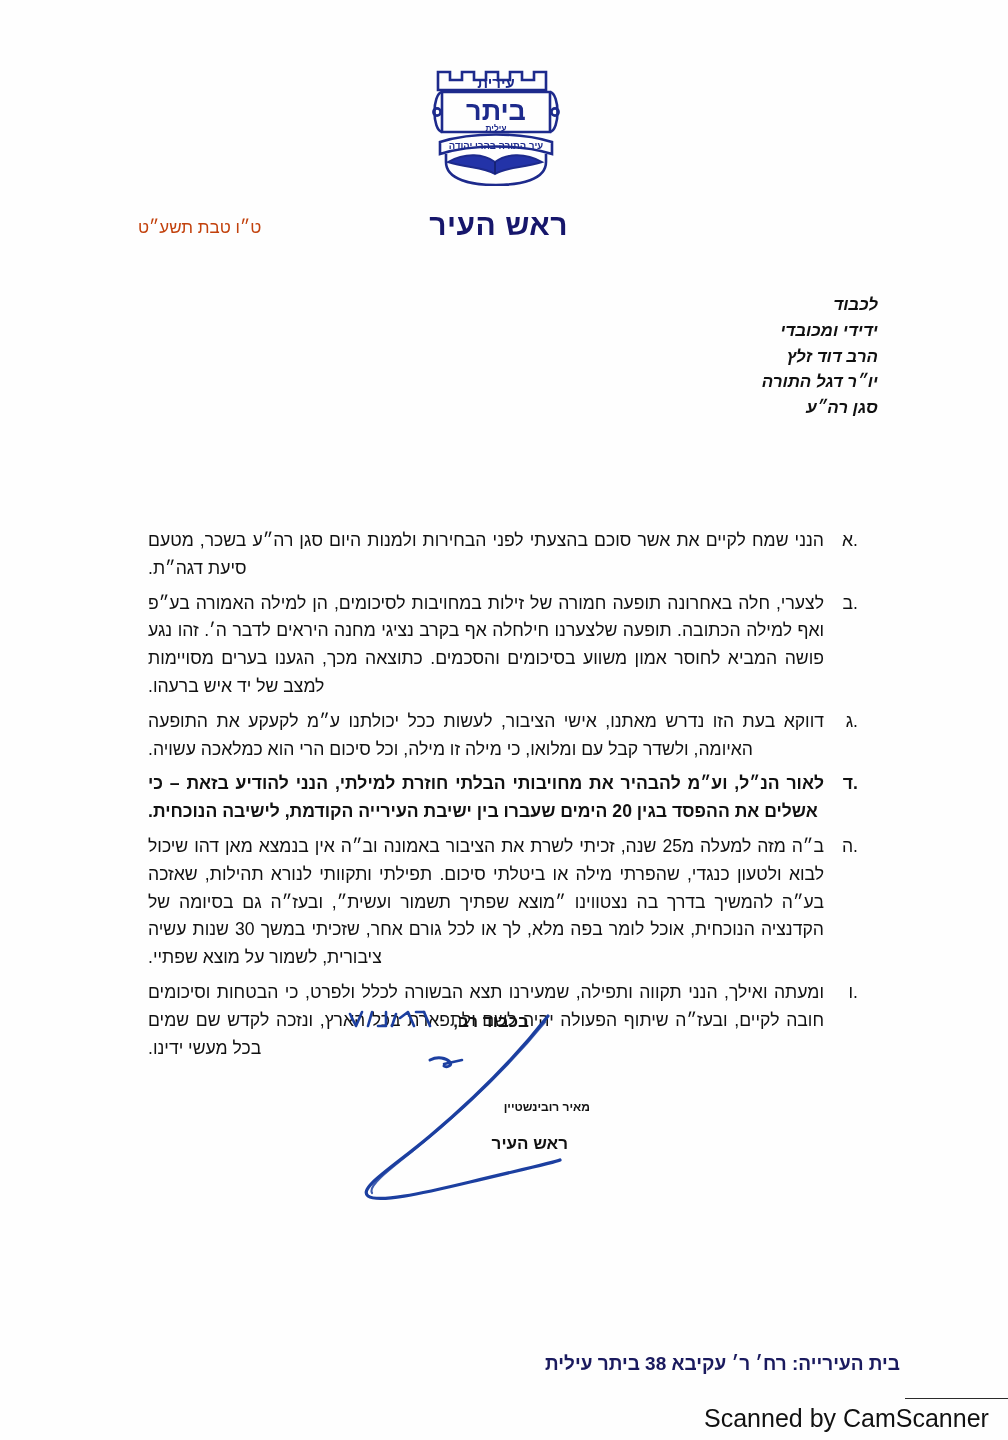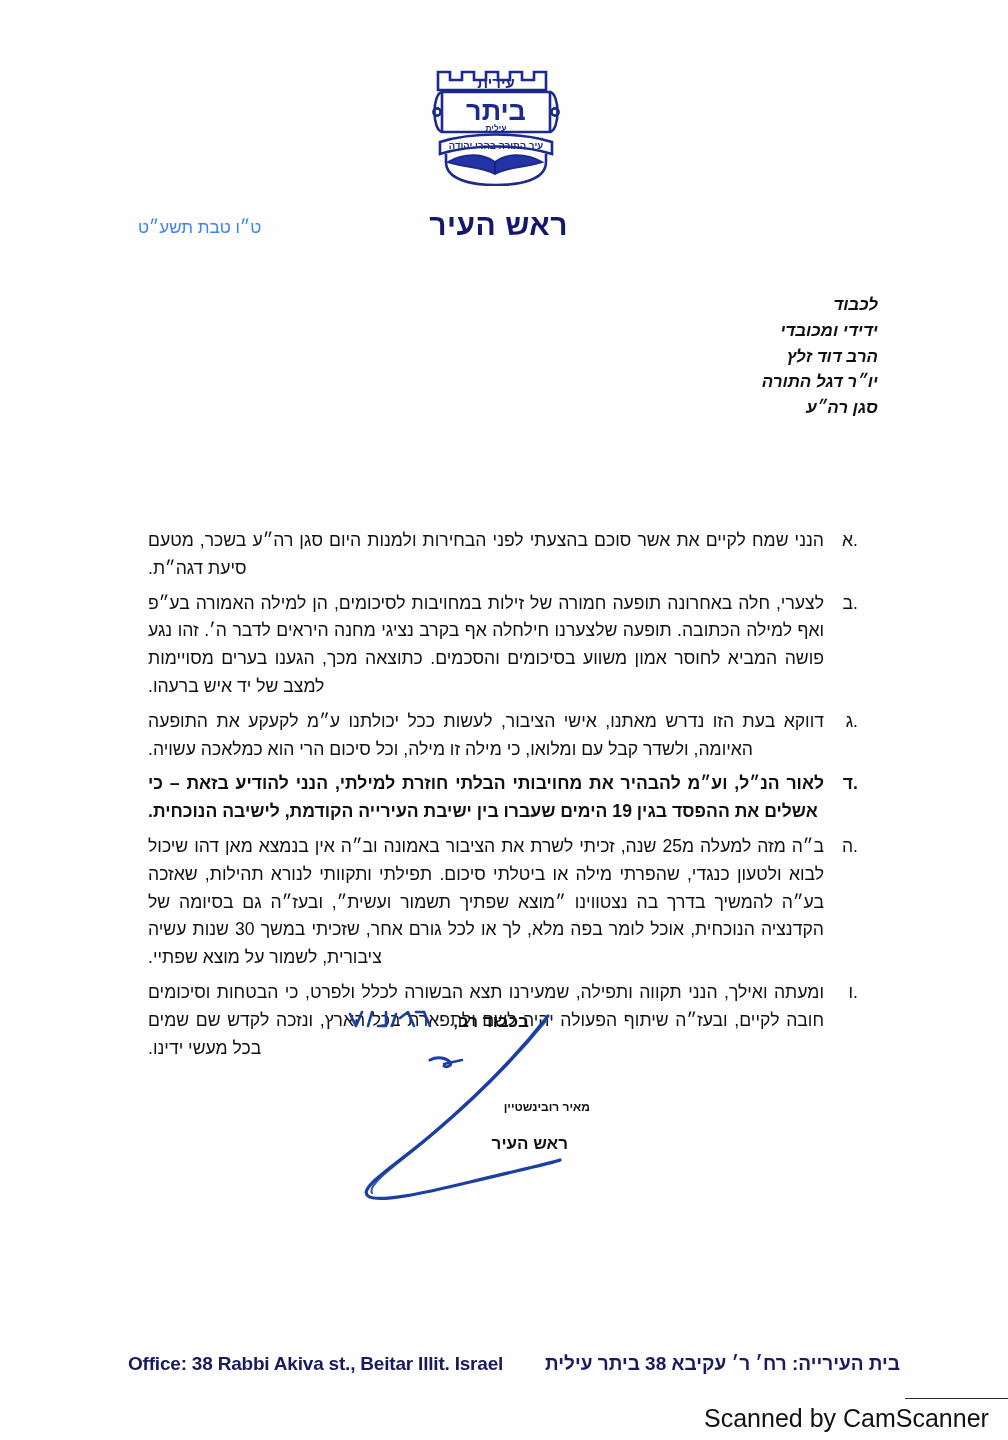--- a/index.html
+++ b/index.html
@@ -51,21 +51,21 @@
     color: #16166b;
     letter-spacing: 0.5px;
     white-space: nowrap;
   }
   .hebrew-date {
     position: absolute;
     left: 8px;
     top: 10px;
     font-size: 17px;
     font-weight: 400;
-    color: #3b82f6;
+    color: #c2410c;
     white-space: nowrap;
   }
 
   
   .addressee {
     position: absolute;
     top: 292px;
     right: 130px;
     text-align: right;
     font-size: 17px;
@@ -280,21 +280,21 @@
       <div class="para-text">לצערי, חלה באחרונה תופעה חמורה של זילות במחויבות לסיכומים, הן למילה האמורה בע״פ ואף למילה הכתובה. תופעה שלצערנו חילחלה אף בקרב נציגי מחנה היראים לדבר ה׳. זהו נגע פושה המביא לחוסר אמון משווע בסיכומים והסכמים. כתוצאה מכך, הגענו בערים מסויימות למצב של יד איש ברעהו.</div>
     </div>
 
     <div class="para">
       <div class="para-marker">.ג</div>
       <div class="para-text">דווקא בעת הזו נדרש מאתנו, אישי הציבור, לעשות ככל יכולתנו ע״מ לקעקע את התופעה האיומה, ולשדר קבל עם ומלואו, כי מילה זו מילה, וכל סיכום הרי הוא כמלאכה עשויה.</div>
     </div>
 
     <div class="para bold">
       <div class="para-marker">.ד</div>
-      <div class="para-text">לאור הנ״ל, וע״מ להבהיר את מחויבותי הבלתי חוזרת למילתי, הנני להודיע בזאת – כי אשלים את ההפסד בגין 19 הימים שעברו בין ישיבת העירייה הקודמת, לישיבה הנוכחית.</div>
+      <div class="para-text">לאור הנ״ל, וע״מ להבהיר את מחויבותי הבלתי חוזרת למילתי, הנני להודיע בזאת – כי אשלים את ההפסד בגין 20 הימים שעברו בין ישיבת העירייה הקודמת, לישיבה הנוכחית.</div>
     </div>
 
     <div class="para">
       <div class="para-marker">.ה</div>
       <div class="para-text">ב״ה מזה למעלה מ25 שנה, זכיתי לשרת את הציבור באמונה וב״ה אין בנמצא מאן דהו שיכול לבוא ולטעון כנגדי, שהפרתי מילה או ביטלתי סיכום. תפילתי ותקוותי לנורא תהילות, שאזכה בע״ה להמשיך בדרך בה נצטווינו ״מוצא שפתיך תשמור ועשית״, ובעז״ה גם בסיומה של הקדנציה הנוכחית, אוכל לומר בפה מלא, לך או לכל גורם אחר, שזכיתי במשך 30 שנות עשיה ציבורית, לשמור על מוצא שפתיי.</div>
     </div>
 
     <div class="para">
       <div class="para-marker">.ו</div>
       <div class="para-text">ומעתה ואילך, הנני תקווה ותפילה, שמעירנו תצא הבשורה לכלל ולפרט, כי הבטחות וסיכומים חובה לקיים, ובעז״ה שיתוף הפעולה יהיה לשם ולתפארת בכל הארץ, ונזכה לקדש שם שמים בכל מעשי ידינו.</div>
@@ -325,20 +325,19 @@
           <path d="M386 12 L386 26 L378 26"></path>
           <path d="M372 12 L368 26"></path>
           <path d="M362 12 L356 26 L350 14"></path>
         </g>
       </g>
     </svg>
   </div>
 
   <div class="footer">
     <div class="footer-he">בית העירייה: רח׳ ר׳ עקיבא 38 ביתר עילית</div>
-    <div class="footer-en">Office: 38 Rabbi Akiva st.,  Beitar Illit. Israel</div>
   </div>
 
   <div class="footer-rule"></div>
 
   <div class="camscanner">Scanned by CamScanner</div>
 
 </div>
 
 </body></html>

